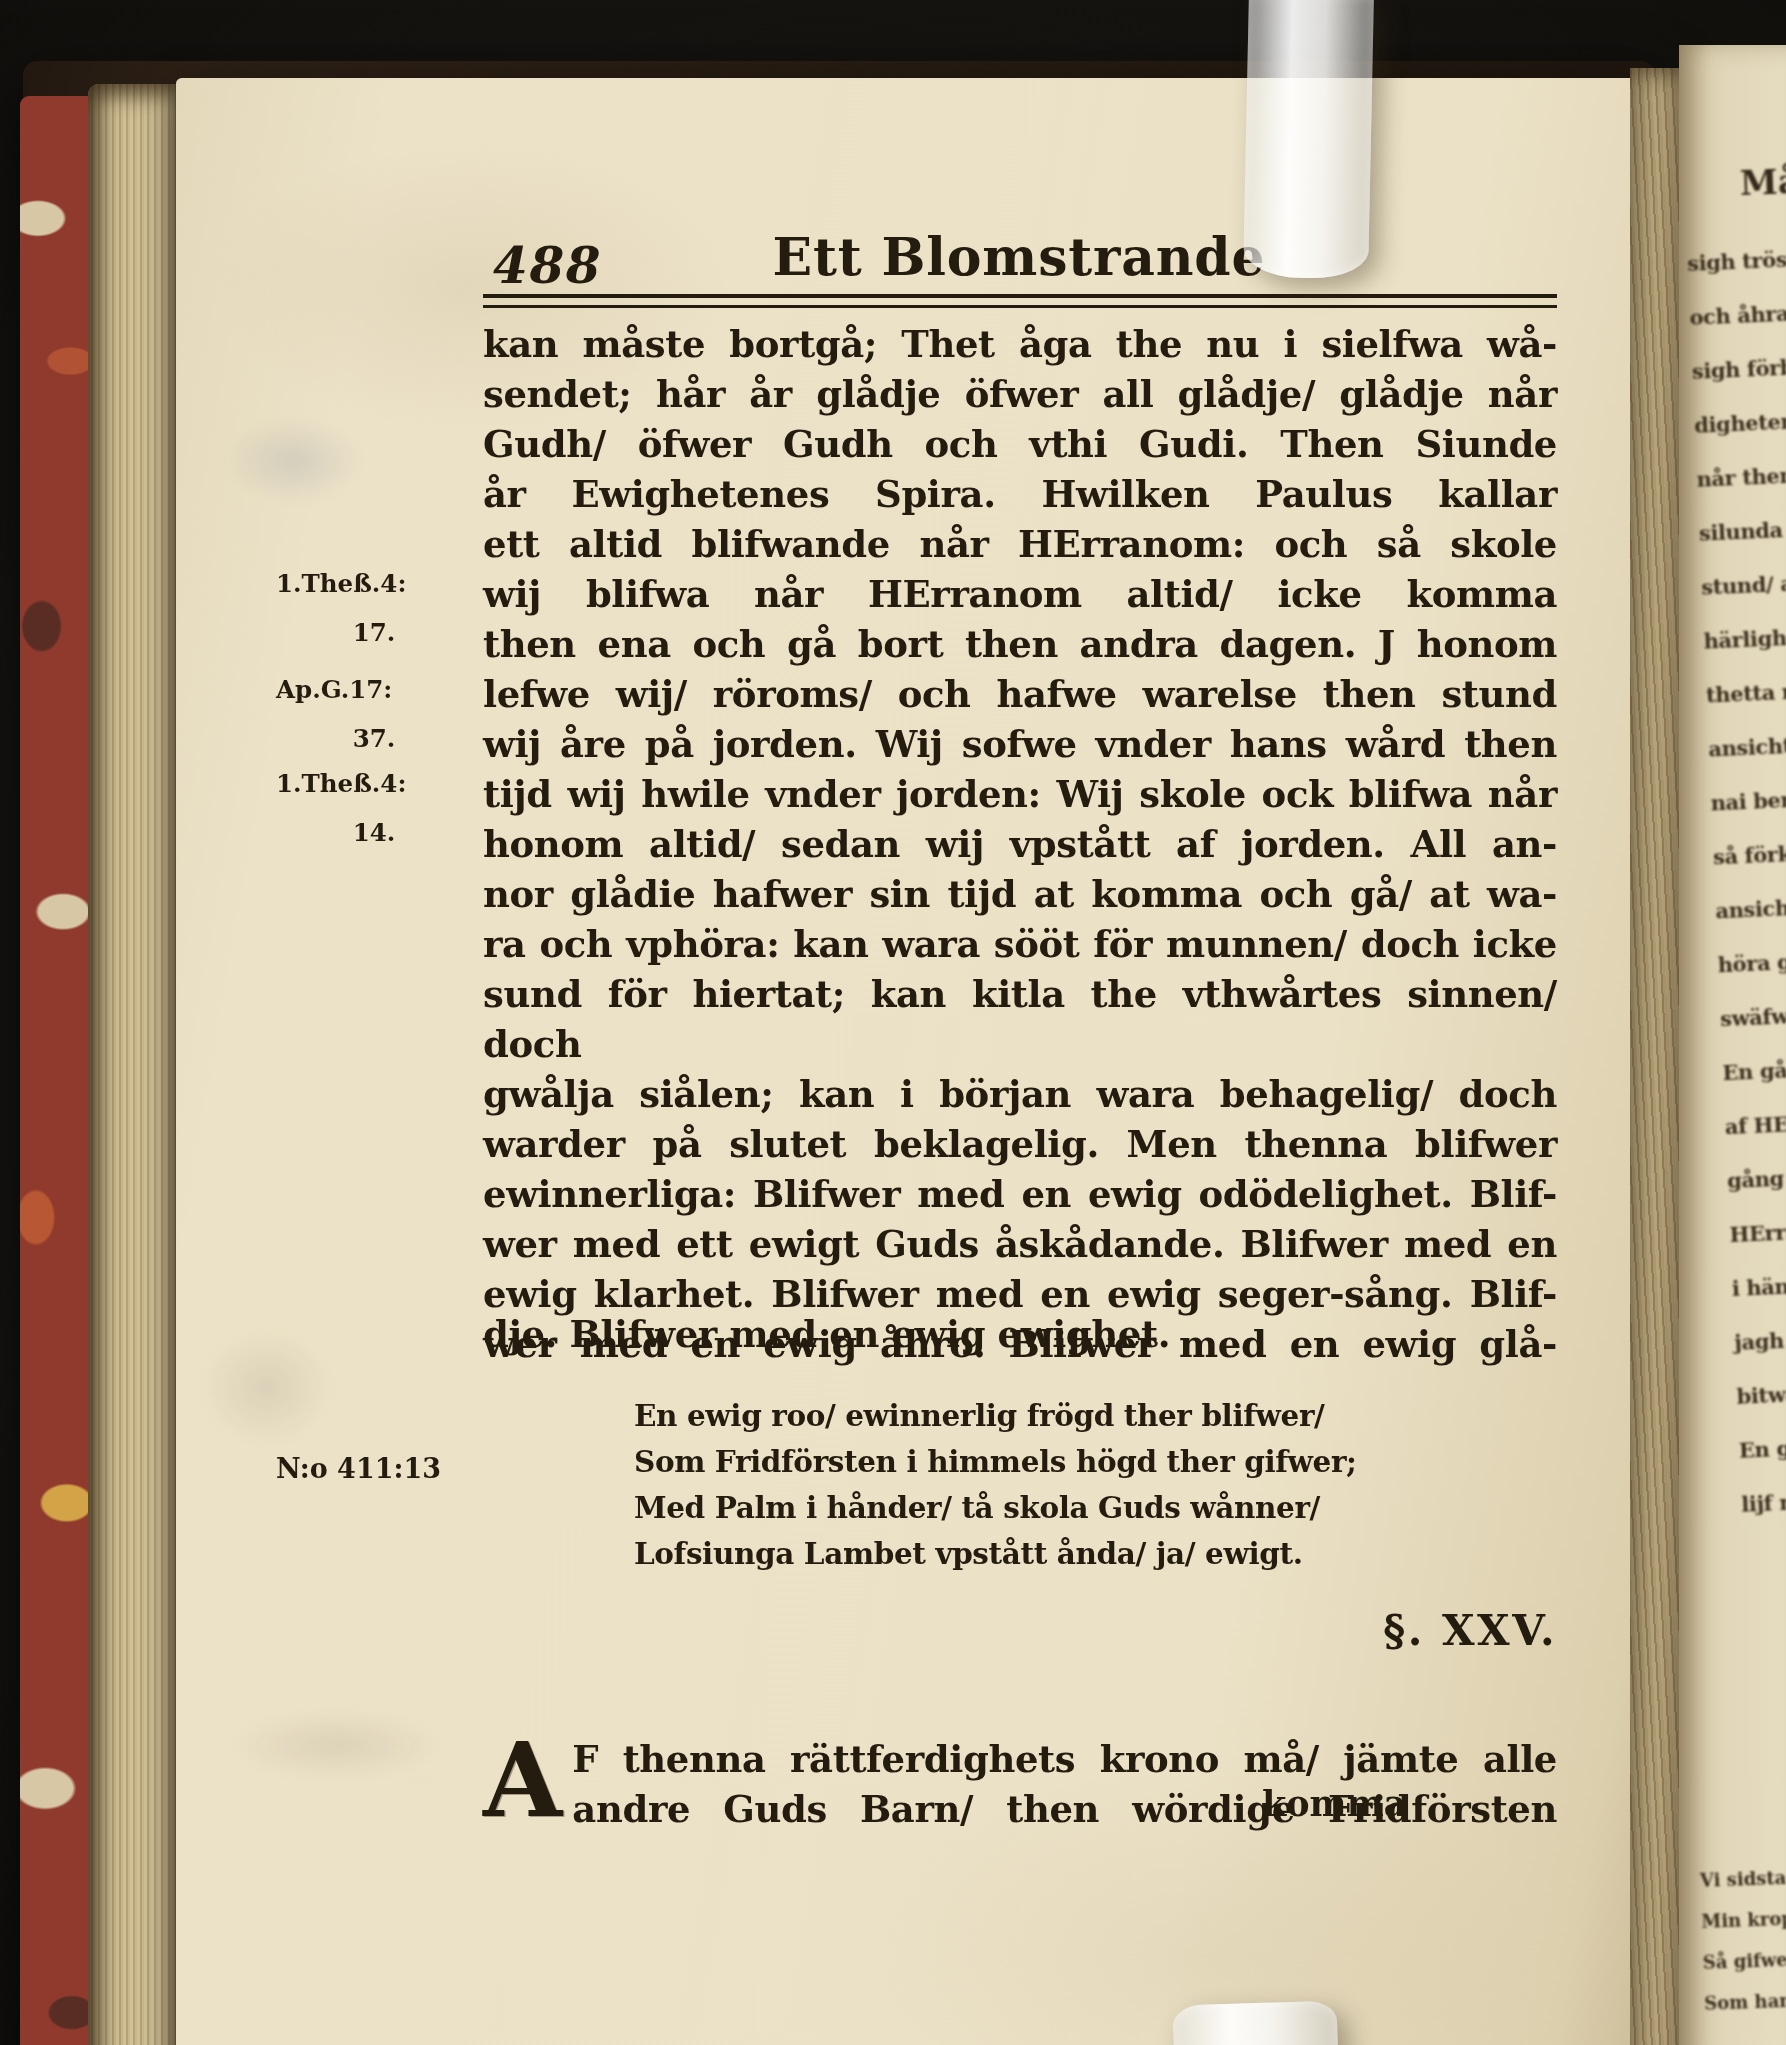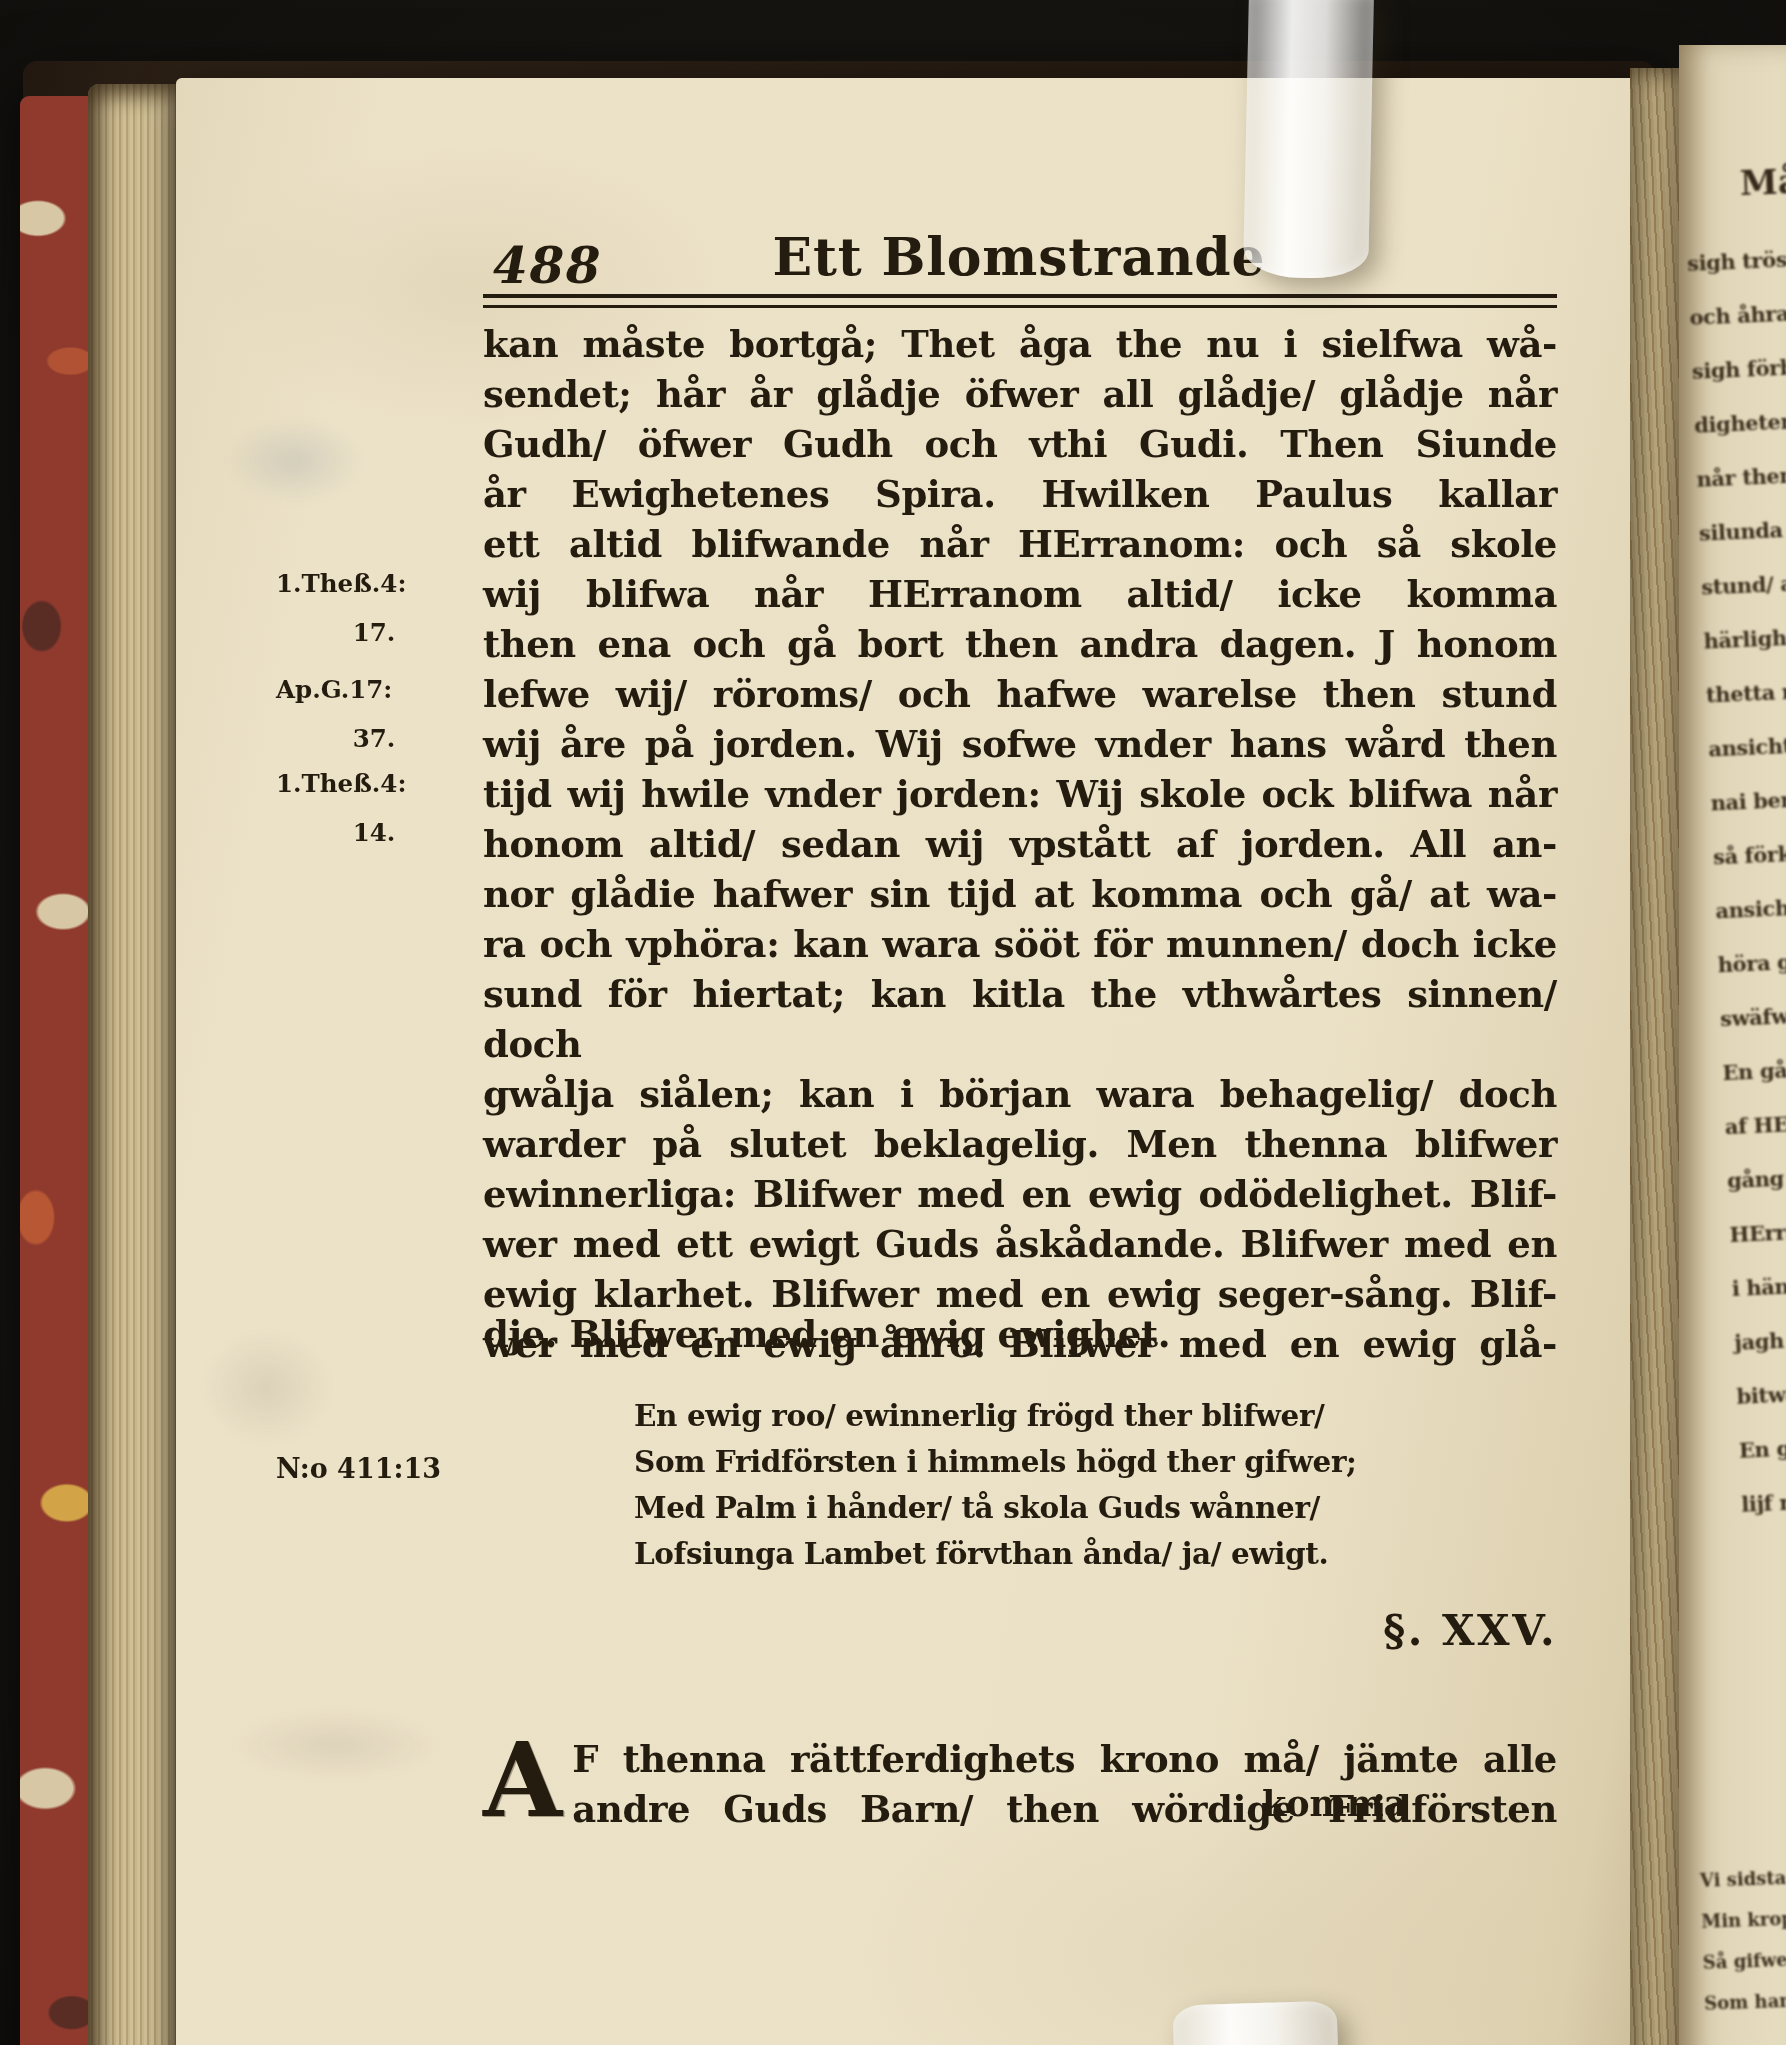--- a/index.html
+++ b/index.html
@@ -159,21 +159,21 @@
     </div>
     <div class="abs margin-note mn-2 ink">
       <span>1.Theß.4:</span>
       <span class="vnum">14.</span>
     </div>
 
     <div class="abs hymn-ref ink">N:o 411:13</div>
     <div class="abs verse ink">En ewig roo/ ewinnerlig frögd ther blifwer/
 Som Fridförsten i himmels högd ther gifwer;
 Med Palm i hånder/ tå skola Guds wånner/
-Lofsiunga Lambet förvthan ånda/ ja/ ewigt.</div>
+Lofsiunga Lambet vpstått ånda/ ja/ ewigt.</div>
 
     <div class="abs section-heading ink">§.  XXV.</div>
 
     <div class="abs closing ink">
       <span class="dropcap">A</span><span>F thenna rättferdighets krono må/ jämte alle
 andre Guds Barn/ then wördige Fridförsten</span>
     </div>
     <div class="abs catchword ink">komma</div>
   </div>
 

